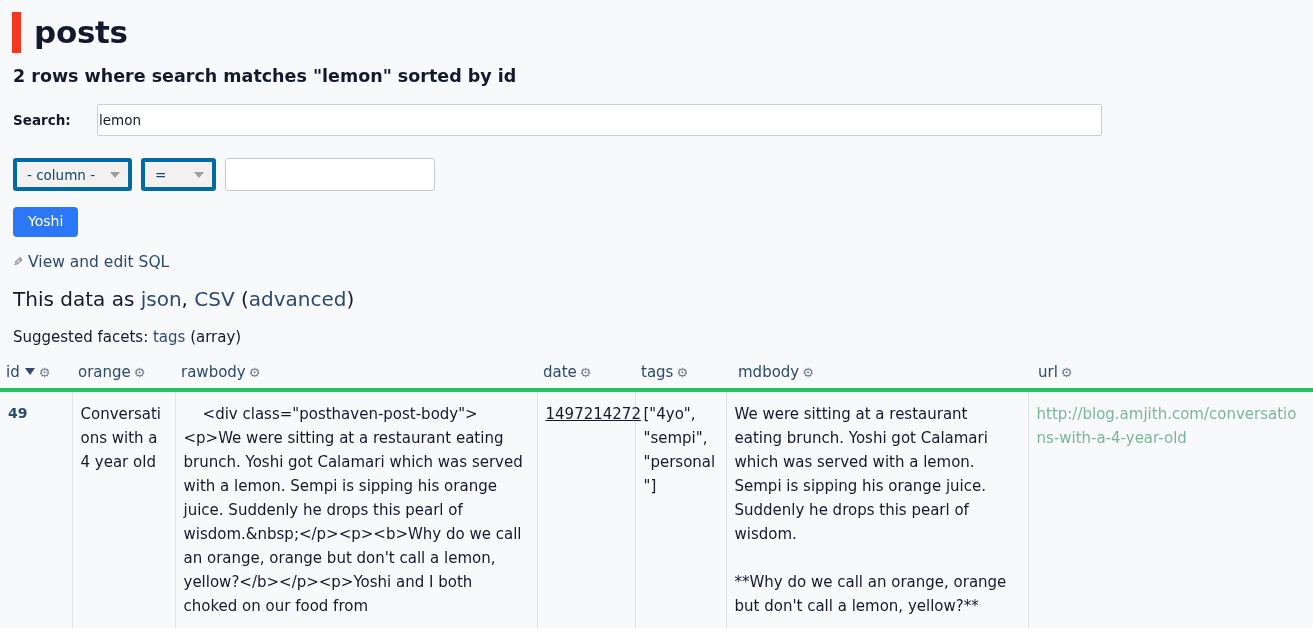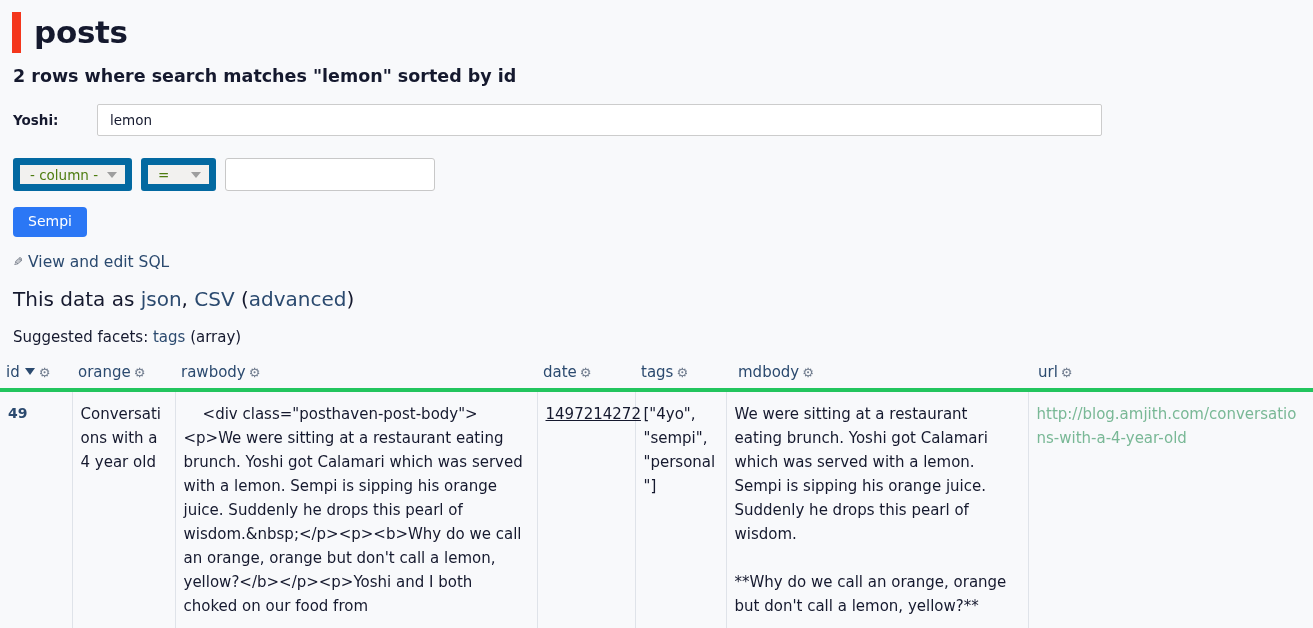--- a/index.html
+++ b/index.html
@@ -71,42 +71,42 @@
   }
   .search-input {
     width: 1005px;
     height: 32px;
     border: 1px solid #ccc;
     background: #ffffff;
     border-radius: 2px;
     font-size: 13.5px;
     font-family: "DejaVu Sans", "Liberation Sans", sans-serif;
     color: #15192e;
-    padding: 0 12px;
+    padding: 0 1px;
     outline: none;
   }
 
   
   .filter-row {
     display: flex;
     align-items: center;
     margin-top: 22px;
     gap: 9px;
     padding-left: 1px;
   }
   .sel {
     position: relative;
     height: 33px;
-    border: 7px solid #0369a1;
+    border: 4px solid #0369a1;
     border-radius: 3px;
     background: #f2f1ef;
     display: flex;
     align-items: center;
     font-size: 13.5px;
-    color: #4d7c0f;
+    color: #0c4a6e;
     padding: 0 18px 0 10px;
     cursor: pointer;
     user-select: none;
   }
   .sel-column { width: 119px; }
   .sel-op { width: 75px; }
   .sel-arrow {
     position: absolute;
     right: 8px;
     top: 50%;
@@ -261,38 +261,38 @@
 <div class="page">
 
   <div class="page-title">
     <div class="title-accent"></div>
     <div class="title-text">posts</div>
   </div>
 
   <div class="rows-summary">2 rows where search matches "lemon" sorted by id</div>
 
   <div class="search-row">
-    <label class="search-label">Yoshi:</label>
+    <label class="search-label">Search:</label>
     <input class="search-input" type="text" value="lemon" style="">
   </div>
 
   <div class="filter-row">
     <div class="sel sel-column">
       <span>- column -</span>
       <span class="sel-arrow"></span>
     </div>
     <div class="sel sel-op">
       <span>=</span>
       <span class="sel-arrow"></span>
     </div>
     <input class="filter-value" type="text" value="" style="">
   </div>
 
   <div>
-    <button class="apply-btn">Sempi</button>
+    <button class="apply-btn">Yoshi</button>
   </div>
 
   <div class="sql-link-row">
     <span class="pencil-icon">✎</span>
     <a class="link sql-link">View and edit SQL</a>
   </div>
 
   <div class="data-as">
     <span>This data as </span><a class="link">json</a><span>, </span><a class="link">CSV</a><span> (</span><a class="link">advanced</a><span>)</span>
   </div>

